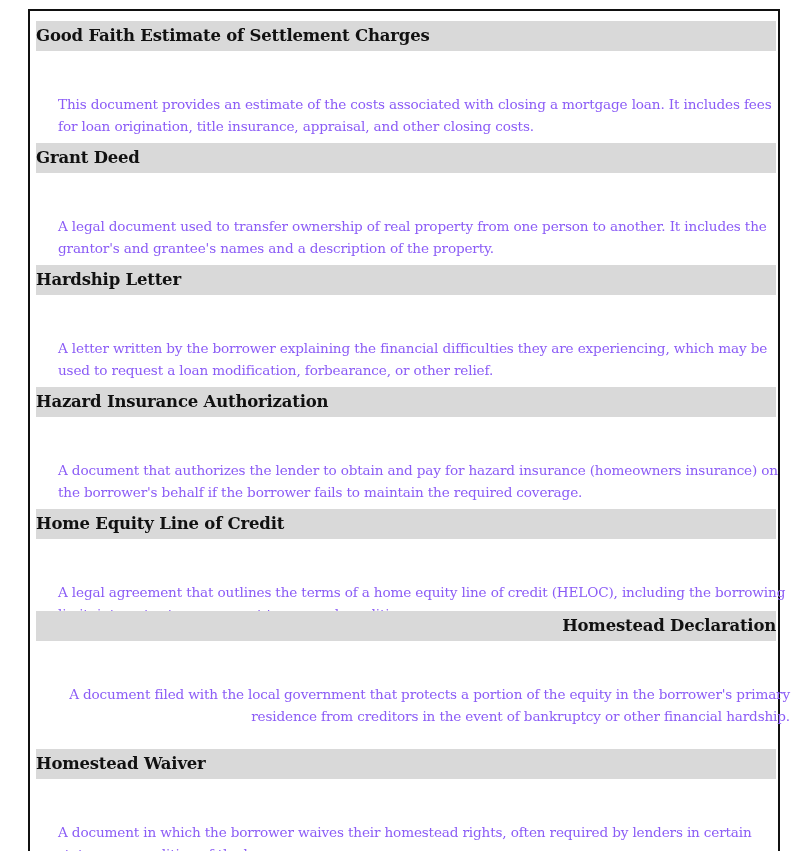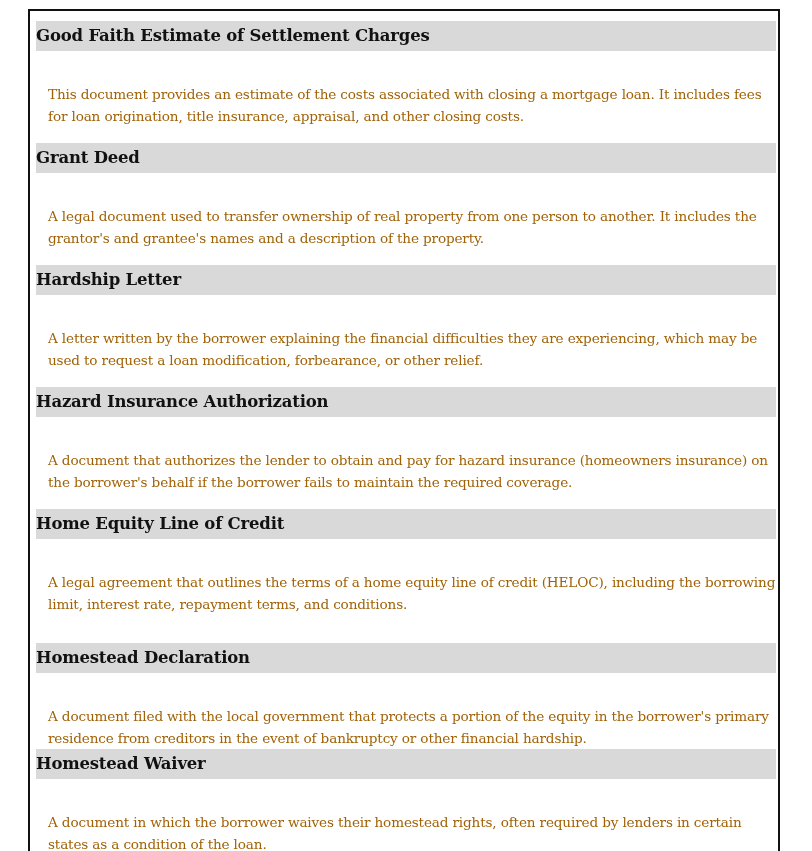--- a/index.html
+++ b/index.html
@@ -35,29 +35,29 @@
       height: 30px;
       line-height: 30px;
       font-weight: bold;
       font-size: 16.5px;
       color: #111111;
       margin: 0;
       letter-spacing: -0.2px;
       white-space: nowrap;
     }
     .entry-desc {
-      margin: 8px;
+      margin: 18px;
       padding: 0 4px;
       position: absolute;
       top: 54px;
       left: 0;
       width: 732px;
       font-size: 13.6px;
       line-height: 22px;
-      color: #a16207;
+      color: #8b5cf6;
       letter-spacing: -0.15px;
     }
   </style>
 </head>
 <body>
 
 <div class="doc-box">
 
   <div class="entry" style="top:10px;">
     <h2 class="entry-title">Good Faith Estimate of Settlement Charges</h2>
@@ -77,21 +77,21 @@
   <div class="entry" style="top:254px;">
     <h2 class="entry-title">Hardship Letter</h2>
     <p class="entry-desc">A letter written by the borrower explaining the financial difficulties they are experiencing, which may be used to request a loan modification, forbearance, or other relief.</p>
   </div>
 
   <div class="entry" style="top:498px;">
     <h2 class="entry-title">Home Equity Line of Credit</h2>
     <p class="entry-desc">A legal agreement that outlines the terms of a home equity line of credit (HELOC), including the borrowing limit, interest rate, repayment terms, and conditions.</p>
   </div>
 
-  <div class="entry" style="top:632px;">
+  <div class="entry" style="top:600px;text-align:right;">
     <h2 class="entry-title">Homestead Declaration</h2>
     <p class="entry-desc">A document filed with the local government that protects a portion of the equity in the borrower's primary residence from creditors in the event of bankruptcy or other financial hardship.</p>
   </div>
 
   <div class="entry" style="top:738px;">
     <h2 class="entry-title">Homestead Waiver</h2>
     <p class="entry-desc">A document in which the borrower waives their homestead rights, often required by lenders in certain states as a condition of the loan.</p>
   </div>
 
 </div>

